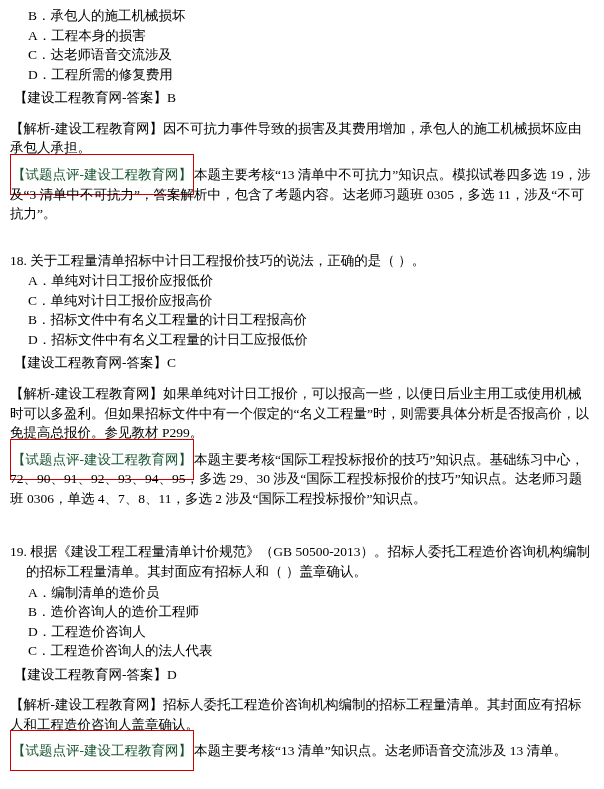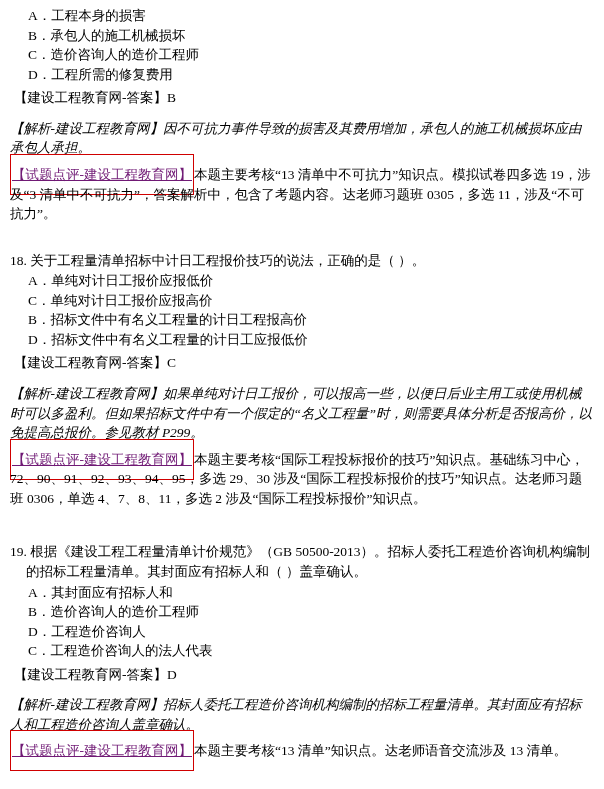--- a/index.html
+++ b/index.html
@@ -29,54 +29,52 @@
     padding-left: 14px;
     text-indent: -14px;
   }
   .option {
     margin: 0;
     padding-left: 18px;
   }
   .gap-sm { height: 7px; }
   .gap-md { height: 13px; }
   .redbox {
-    color: #701a75;
+    color: #14532d;
     border: 1px solid #d00000;
     padding: 12px 1px;
     white-space: nowrap;
-    text-decoration: underline;
   }
   .answerline {
     margin: 4px;
   }
   .analysis {
     margin: 0;
-    font-style: italic;
   }
   .comment {
     margin: 0;
   }
   .q-indent {
     padding-left: 16px;
     text-indent: -16px;
   }
   .opt-indent {
     padding-left: 32px;
     text-indent: -14px;
   }
 </style>
 </head>
 <body>
 
 <div class="page">
 
   <div class="question-block">
+    <div class="option opt-indent">B．承包人的施工机械损坏</div>
     <div class="option opt-indent">A．工程本身的损害</div>
-    <div class="option opt-indent">B．承包人的施工机械损坏</div>
-    <div class="option opt-indent">C．造价咨询人的造价工程师</div>
+    <div class="option opt-indent">C．达老师语音交流涉及</div>
     <div class="option opt-indent">D．工程所需的修复费用</div>
     <div class="answerline">
       <span>【建设工程教育网-答案】</span><span>B</span>
     </div>
     <div class="gap-sm"></div>
     <div class="analysis">
       <span>【解析-建设工程教育网】</span><span>因不可抗力事件导致的损害及其费用增加，承包人的施工机械损坏应由承包人承担。</span>
     </div>
     <div class="gap-sm"></div>
     <div class="comment">
@@ -103,21 +101,21 @@
     <div class="comment">
       <span class="redbox">【试题点评-建设工程教育网】</span><span>本题主要考核“国际工程投标报价的技巧”知识点。基础练习中心，72、90、91、92、93、94、95，多选 29、30 涉及“国际工程投标报价的技巧”知识点。达老师习题班 0306，单选 4、7、8、11，多选 2 涉及“国际工程投标报价”知识点。</span>
     </div>
     <div class="gap-sm"></div>
   </div>
 
   <div class="gap-md"></div>
 
   <div class="question-block">
     <div class="stem q-indent"><span>19.</span> <span>根据《建设工程工程量清单计价规范》（GB 50500-2013）。招标人委托工程造价咨询机构编制的招标工程量清单。其封面应有招标人和（  ）盖章确认。</span></div>
-    <div class="option opt-indent">A．其封面应有招标人和</div>
+    <div class="option opt-indent">A．编制清单的造价员</div>
     <div class="option opt-indent">B．造价咨询人的造价工程师</div>
     <div class="option opt-indent">D．工程造价咨询人</div>
     <div class="option opt-indent">C．工程造价咨询人的法人代表</div>
     <div class="answerline">
       <span>【建设工程教育网-答案】</span><span>D</span>
     </div>
     <div class="gap-sm"></div>
     <div class="analysis">
       <span>【解析-建设工程教育网】</span><span>招标人委托工程造价咨询机构编制的招标工程量清单。其封面应有招标人和工程造价咨询人盖章确认。</span>
     </div>

